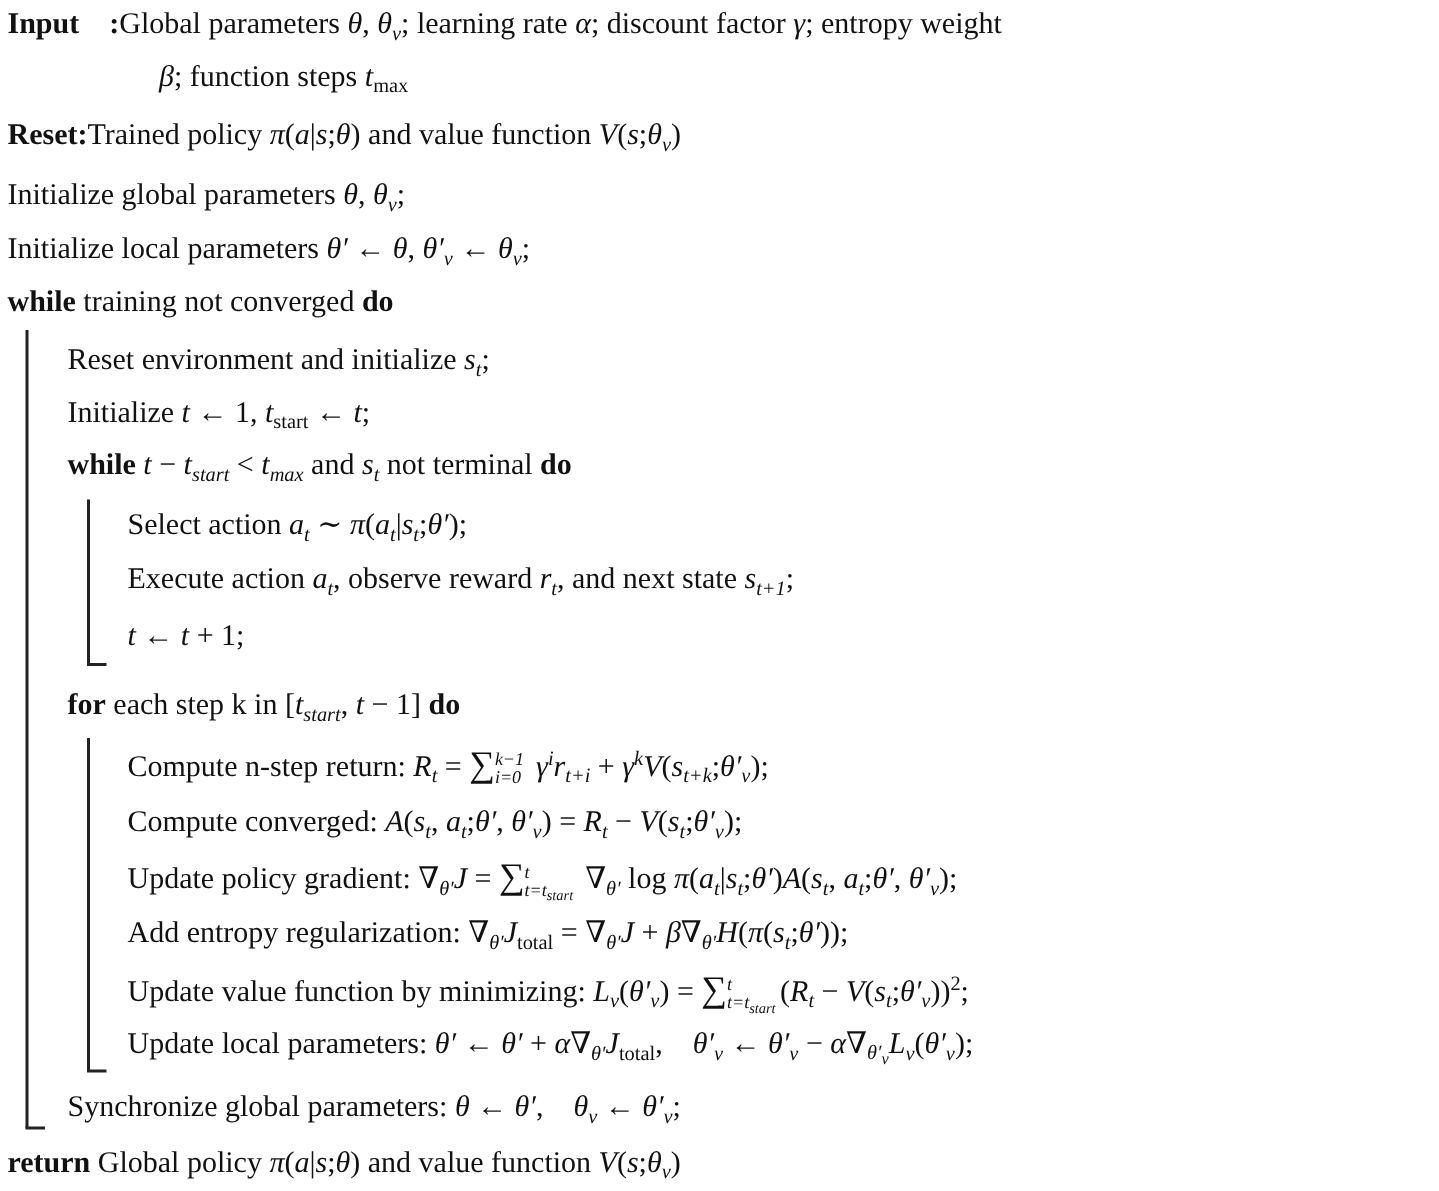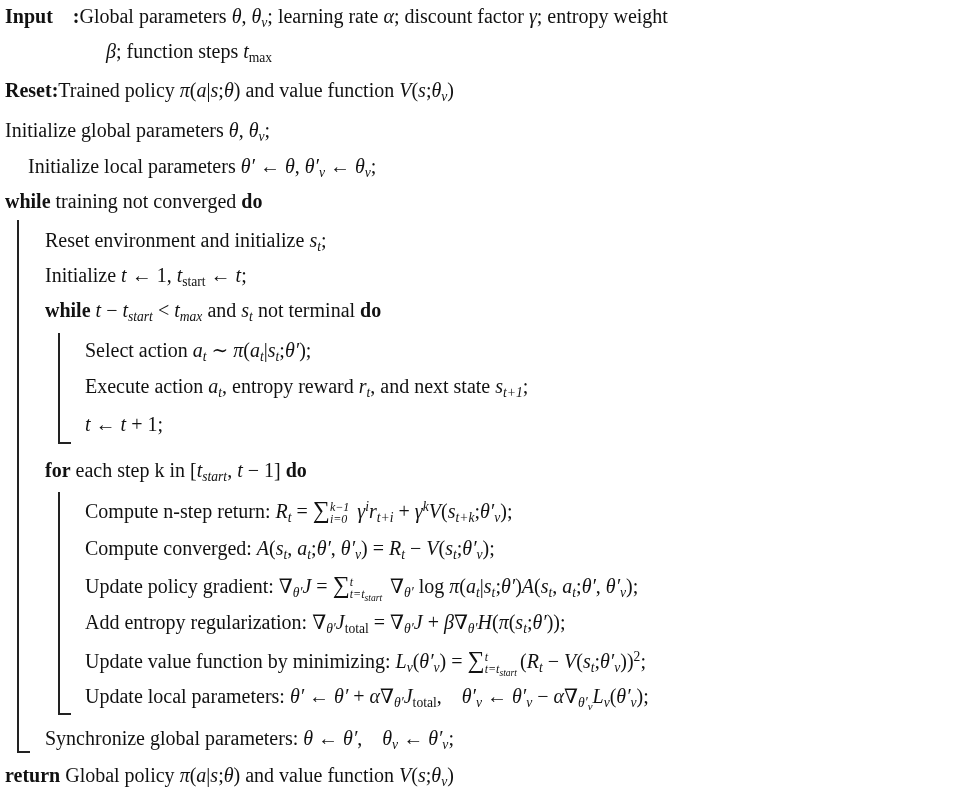--- a/index.html
+++ b/index.html
@@ -32,21 +32,21 @@
   </div>
 
   <div class="line" style="left:5px; top:75px;">
     <span class="kw">Reset</span><span class="kw">:</span><span>Trained policy</span> <span class="m">π</span>(<span class="m">a</span>|<span class="m">s</span>;<span class="m">θ</span>) <span>and value function</span> <span class="m">V</span>(<span class="m">s</span>;<span class="m">θ<sub>v</sub></span>)
   </div>
 
   <div class="line" style="left:5px; top:115px;">
     <span>Initialize global parameters</span> <span class="m">θ</span>, <span class="m">θ<sub>v</sub></span>;
   </div>
 
-  <div class="line" style="left:5px; top:151px;margin-left:23px;">
+  <div class="line" style="left:5px; top:151px;">
     <span>Initialize local parameters</span> <span class="m">θ′</span> ← <span class="m">θ</span>, <span class="m">θ′<sub>v</sub></span> ← <span class="m">θ<sub>v</sub></span>;
   </div>
 
   <div class="line" style="left:5px; top:186px;">
     <span class="kw">while</span> <span class="it">training not converged</span> <span class="kw">do</span>
   </div>
 
   <div class="vrule" style="left:17px; top:220px; height:532px;"></div>
   <div class="hrule" style="left:17px; top:751px; width:13px;"></div>
 
@@ -63,21 +63,21 @@
   </div>
 
   <div class="vrule" style="left:58px; top:333px; height:110px;"></div>
   <div class="hrule" style="left:58px; top:442px; width:13px;"></div>
 
   <div class="line" style="left:85px; top:335px;text-align:right;">
     <span>Select action</span> <span class="m">a<sub>t</sub></span> ∼ <span class="m">π</span>(<span class="m">a<sub>t</sub></span>|<span class="m">s<sub>t</sub></span>;<span class="m">θ′</span>);
   </div>
 
   <div class="line" style="left:85px; top:371px;">
-    <span>Execute action</span> <span class="m">a<sub>t</sub></span>, <span>entropy reward</span> <span class="m">r<sub>t</sub></span>, <span>and next state</span> <span class="m">s<sub>t+1</sub></span>;
+    <span>Execute action</span> <span class="m">a<sub>t</sub></span>, <span>observe reward</span> <span class="m">r<sub>t</sub></span>, <span>and next state</span> <span class="m">s<sub>t+1</sub></span>;
   </div>
 
   <div class="line" style="left:85px; top:409px;">
     <span class="m">t</span> ← <span class="m">t</span> + 1;
   </div>
 
   <div class="line" style="left:45px; top:455px;">
     <span class="kw">for</span> <span class="it">each step k in</span> [<span class="m">t<sub>start</sub></span>, <span class="m">t</span> − 1] <span class="kw">do</span>
   </div>
 

